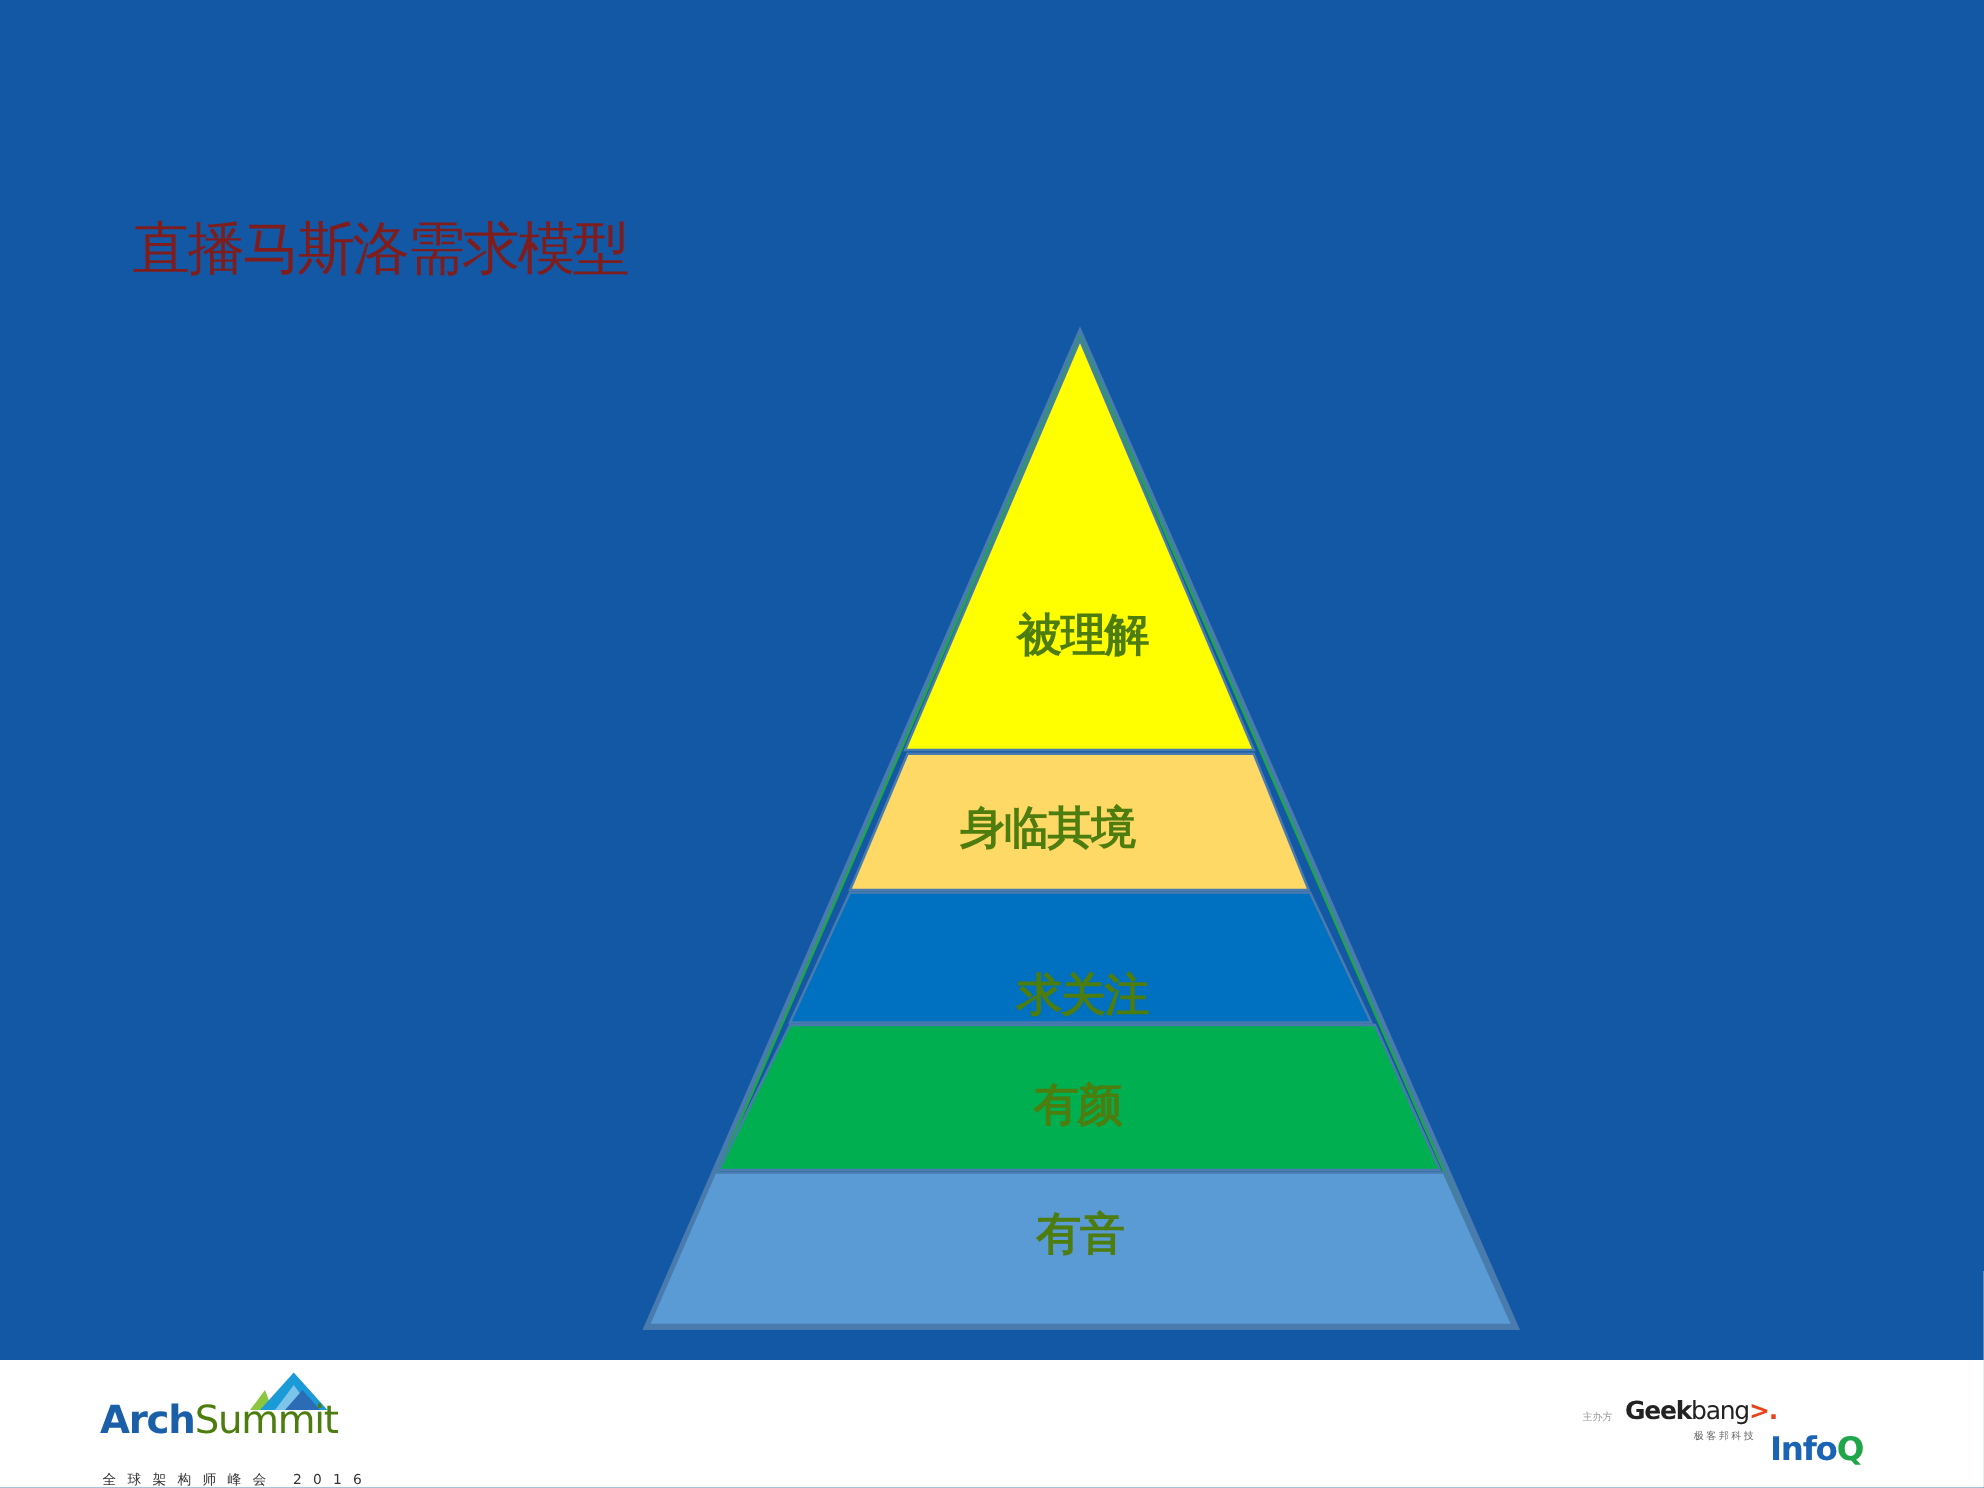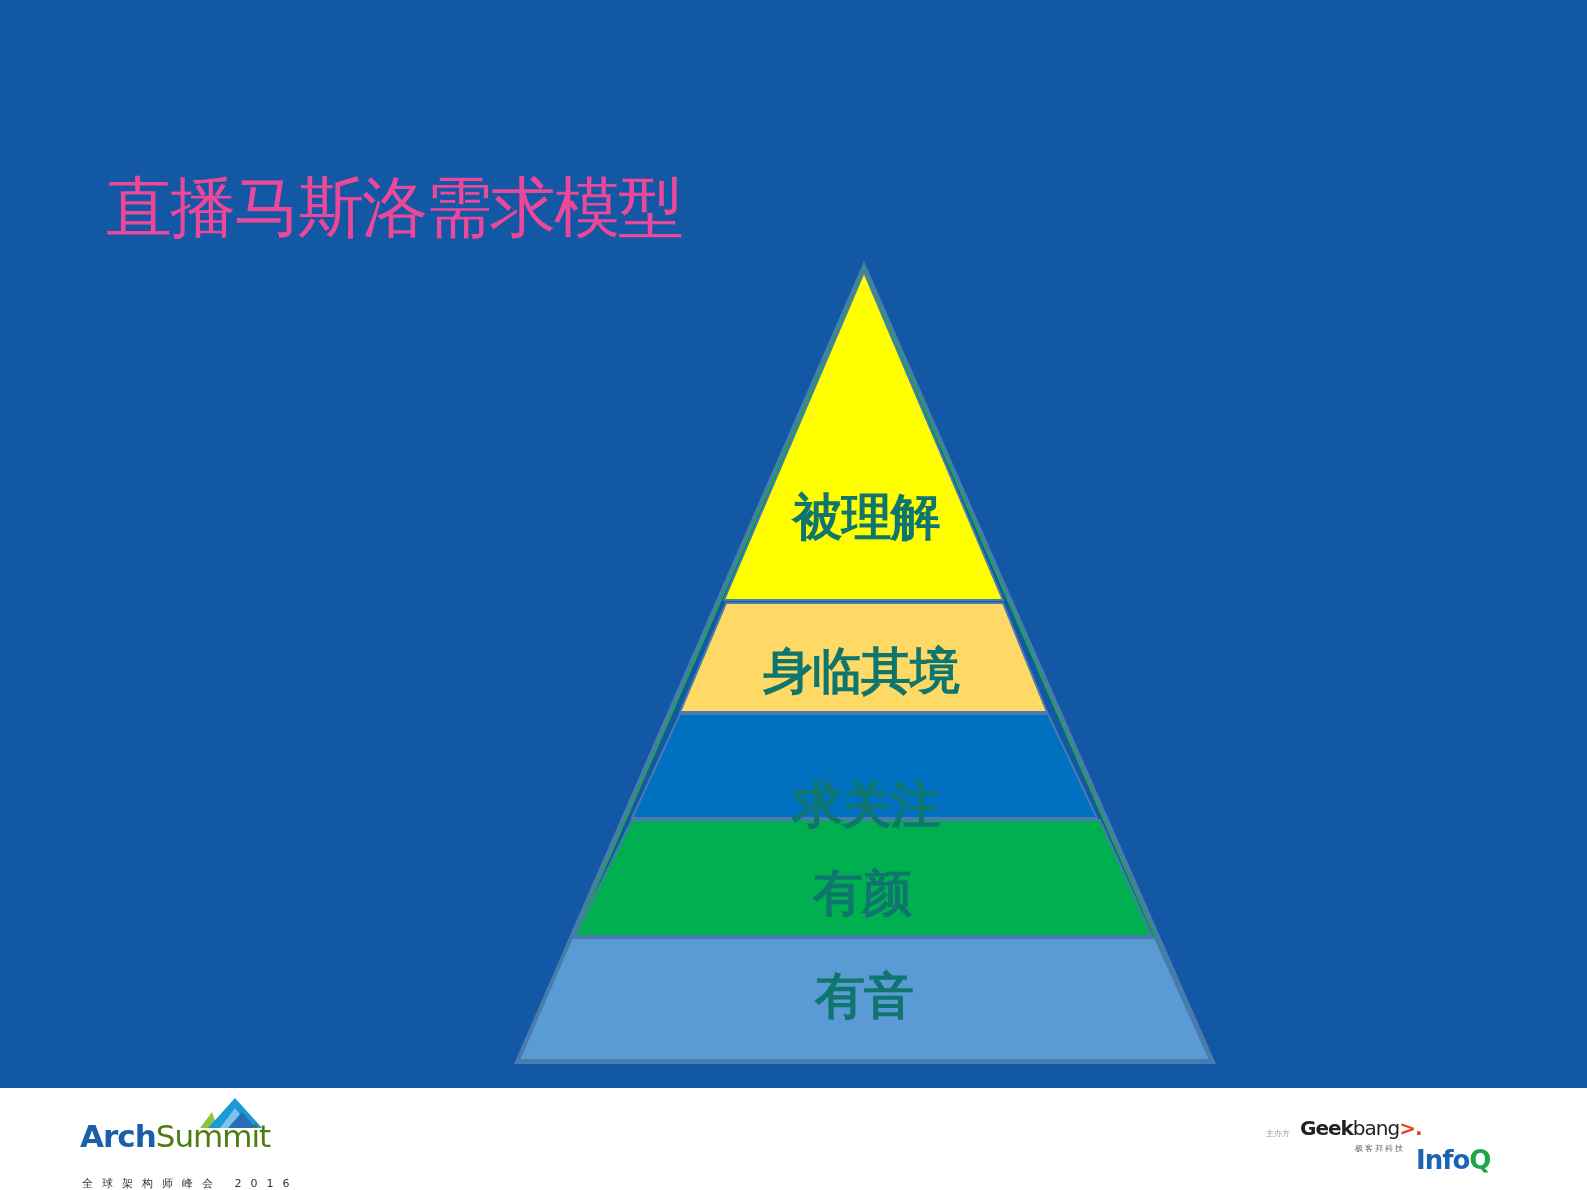--- a/index.html
+++ b/index.html
@@ -1,20 +1,20 @@
 <!DOCTYPE html>
 <html><head>
 <meta charset="utf-8">
 <style>
   html, body { margin:0; padding:0; }
   body { width:1587px; height:1190px; position:relative; overflow:hidden; background:#ffffff; font-family:"DejaVu Sans", sans-serif; }
   .slide-bg { position:absolute; left:0; top:0; width:1587px; height:1088px; background:#1358a5; }
-  .title { position:absolute; left:106px; top:168px; font-size:66px; color:#ec4899; font-family:"DejaVu Sans", sans-serif; letter-spacing:-2px; line-height:80px; white-space:nowrap; }
+  .title { position:absolute; left:106px; top:158px; font-size:46px; color:#7f1d1d; font-family:"DejaVu Sans", sans-serif; letter-spacing:-2px; line-height:80px; white-space:nowrap; }
   .pyramid { position:absolute; left:0; top:0; width:1587px; height:1088px; }
-  .layer-label { position:absolute; color:#0f766e; font-weight:bold; font-size:50px; transform:translateX(-50%); white-space:nowrap; font-family:"DejaVu Sans", sans-serif; letter-spacing:-1px; }
+  .layer-label { position:absolute; color:#4d7c0f; font-weight:bold; font-size:36px; transform:translateX(-50%); white-space:nowrap; font-family:"DejaVu Sans", sans-serif; letter-spacing:-1px; }
   .footer { position:absolute; left:0; top:1088px; width:1587px; height:102px; background:#ffffff; }
   .arch-logo { position:absolute; left:80px; top:1100px; width:200px; height:70px; }
   .arch-text { position:absolute; left:0; top:18px; font-size:31px; font-weight:bold; color:#1a5fa8; font-family:"DejaVu Sans", sans-serif; letter-spacing:-1px; }
   .arch-text .summit { color:#4d7c0f; font-weight:normal; }
   .arch-sub { position:absolute; left:2px; top:52px; font-size:11px; color:#333; letter-spacing:9px; white-space:nowrap; font-family:"DejaVu Sans", sans-serif;margin-top:24px; }
   .arch-mountain { position:absolute; left:110px; top:-6px; }
   .sponsor { position:absolute; left:1266px; top:1128px; font-size:8px; color:#999; }
   .geek { position:absolute; left:1300px; top:1116px; font-size:20px; font-weight:bold; color:#222; font-family:"DejaVu Sans", sans-serif; letter-spacing:-1px;text-align:center; }
   .geek .bang { font-weight:normal; }
   .geek .arrow { color:#e8431c; font-weight:bold; }
@@ -39,21 +39,21 @@
   <polygon points="632,820 1100,820 1152,936 575,936" fill="#00b050" stroke="#4a7bae" stroke-width="2"></polygon>
 
   <polygon points="680,714 1048,714 1097,818 632,818" fill="#0070c0" stroke="#4a7bae" stroke-width="2"></polygon>
 
   <polygon points="726,603 1003,603 1047,712 680,712" fill="#ffd966" stroke="#4a7bae" stroke-width="2"></polygon>
 
   <polygon points="864,272 1003,600 724,600" fill="#ffff00" stroke="#4a7bae" stroke-width="2"></polygon>
 </svg>
 
 <div class="layer-label" style="left:866px; top:484px;">被理解</div>
-<div class="layer-label" style="left:861px; top:638px;">身临其境</div>
+<div class="layer-label" style="left:838px; top:638px;">身临其境</div>
 <div class="layer-label" style="left:866px; top:772px;">求关注</div>
 <div class="layer-label" style="left:862px; top:860px;">有颜</div>
 <div class="layer-label" style="left:864px; top:963px;">有音</div>
 
 <div class="footer"></div>
 
 <div class="arch-logo">
   <svg class="arch-mountain" width="80" height="34" viewBox="0 0 80 34">
     <polygon points="10,34 22,18 28,34" fill="#8cc63f"></polygon>
     <polygon points="18,34 45,4 72,34" fill="#1a9ad6"></polygon>

